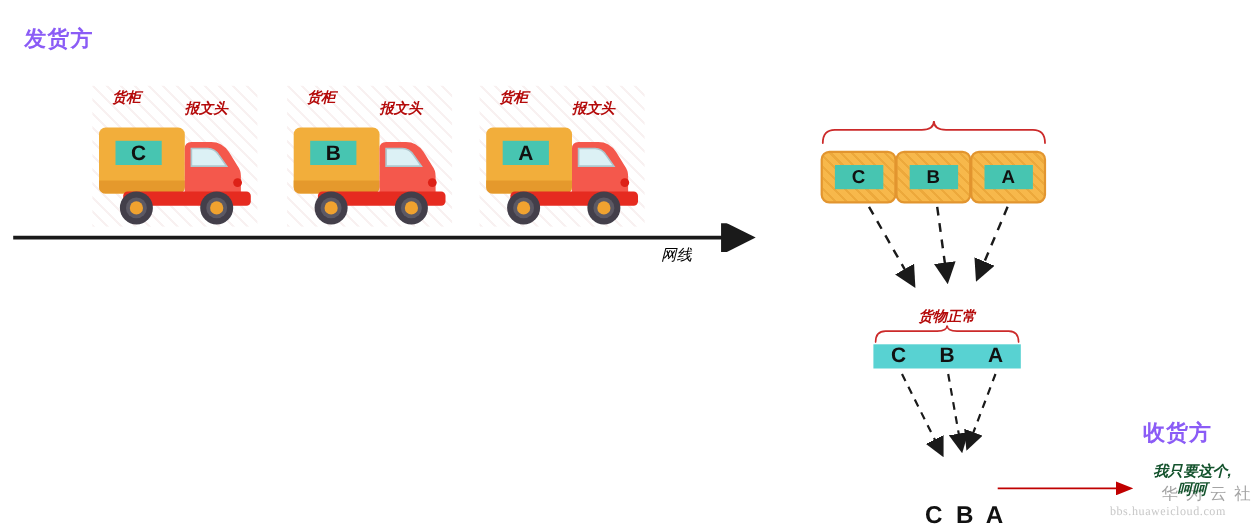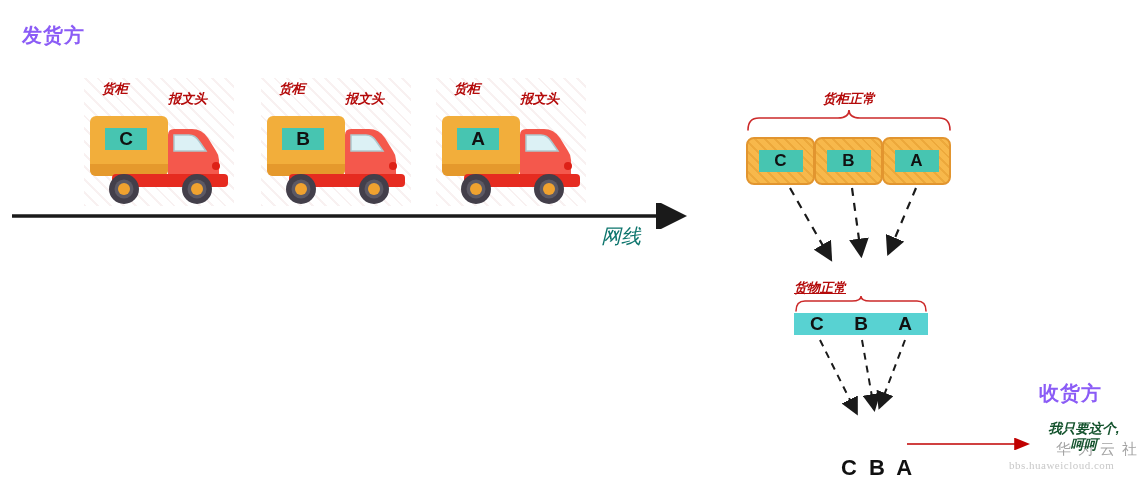--- a/index.html
+++ b/index.html
@@ -35,22 +35,22 @@
        rgba(232,205,205,0.28) 0px, rgba(232,205,205,0.28) 2px,
        rgba(255,255,255,0) 2px, rgba(255,255,255,0) 9px);
   }
   .truck-wrap .lbl-cargo  { position:absolute; left: 18px; top: 2px; }
   .truck-wrap .lbl-header { position:absolute; left: 84px; top: 12px; text-align: center; }
   .truck-wrap svg { position:absolute; left: 0; bottom: 0; }
 
   
   .net-label {
     font-style: italic;
-    color: #0f766e;
-    font-size: 20px;
+    color: #000000;
+    font-size: 14px;
   }
 
   
   .box-row { display: flex; }
   .cargo-box {
     width: 69px; height: 48px;
     background:
       repeating-linear-gradient(45deg,
         rgba(224,150,40,0.45) 0px, rgba(224,150,40,0.45) 2px,
         rgba(255,255,255,0) 2px, rgba(255,255,255,0) 7px),
@@ -170,21 +170,20 @@
   <svg class="abs" style="left:8px; top:203px;" width="695" height="26" viewBox="0 0 695 26">
     <defs>
       <marker id="ah-black" markerWidth="9" markerHeight="9" refX="7" refY="4.5" orient="auto">
         <path d="M0,0 L9,4.5 L0,9 Z" fill="#1a1a1a"></path>
       </marker>
     </defs>
     <line x1="4" y1="13" x2="672" y2="13" stroke="#1a1a1a" stroke-width="3.5" marker-end="url(#ah-black)"></line>
   </svg>
   <div class="abs net-label" style="left:601px; top:223px;">网线</div>
 
-  <div class="abs red-label" style="left:746px; top:90px; width:206px; text-align:center;">货柜正常</div>
   <svg class="abs" style="left:745px; top:109px;" width="208" height="24" viewBox="0 0 208 24">
     <path d="M3,21 Q3,9 14,9 L93,9 Q104,9 104,1 Q104,9 115,9 L194,9 Q205,9 205,21" fill="none" stroke="#cc2a2a" stroke-width="1.6" stroke-linecap="round"></path>
   </svg>
   <div class="abs box-row" style="left:746px; top:137px;">
     <div class="cargo-box">
       <div class="plate">C</div>
     </div>
     <div class="cargo-box">
       <div class="plate">B</div>
     </div>
@@ -197,21 +196,21 @@
     <defs>
       <marker id="ah-d1" markerWidth="9" markerHeight="9" refX="7" refY="4.5" orient="auto">
         <path d="M0,0 L9,4.5 L0,9 Z" fill="#1a1a1a"></path>
       </marker>
     </defs>
     <line x1="22" y1="2" x2="62" y2="72" stroke="#1a1a1a" stroke-width="2.2" stroke-dasharray="8 7" marker-end="url(#ah-d1)"></line>
     <line x1="84" y1="2" x2="93" y2="68" stroke="#1a1a1a" stroke-width="2.2" stroke-dasharray="8 7" marker-end="url(#ah-d1)"></line>
     <line x1="148" y1="2" x2="121" y2="66" stroke="#1a1a1a" stroke-width="2.2" stroke-dasharray="8 7" marker-end="url(#ah-d1)"></line>
   </svg>
 
-  <div class="abs red-label" style="left:794px; top:279px; width:134px; text-align:left;text-decoration:underline;">货物正常</div>
+  <div class="abs red-label" style="left:794px; top:279px; width:134px; text-align:center;">货物正常</div>
   <svg class="abs" style="left:794px; top:295px;" width="134" height="18" viewBox="0 0 134 18">
     <path d="M2,16 Q2,6 11,6 L58,6 Q67,6 67,1 Q67,6 76,6 L123,6 Q132,6 132,16" fill="none" stroke="#cc2a2a" stroke-width="1.5" stroke-linecap="round"></path>
   </svg>
   <div class="abs teal-bar" style="left:794px; top:313px;">
     <span>C</span>
     <span>B</span>
     <span>A</span>
   </div>
 
   <svg class="abs" style="left:798px; top:336px;" width="125" height="84" viewBox="0 0 125 84">

